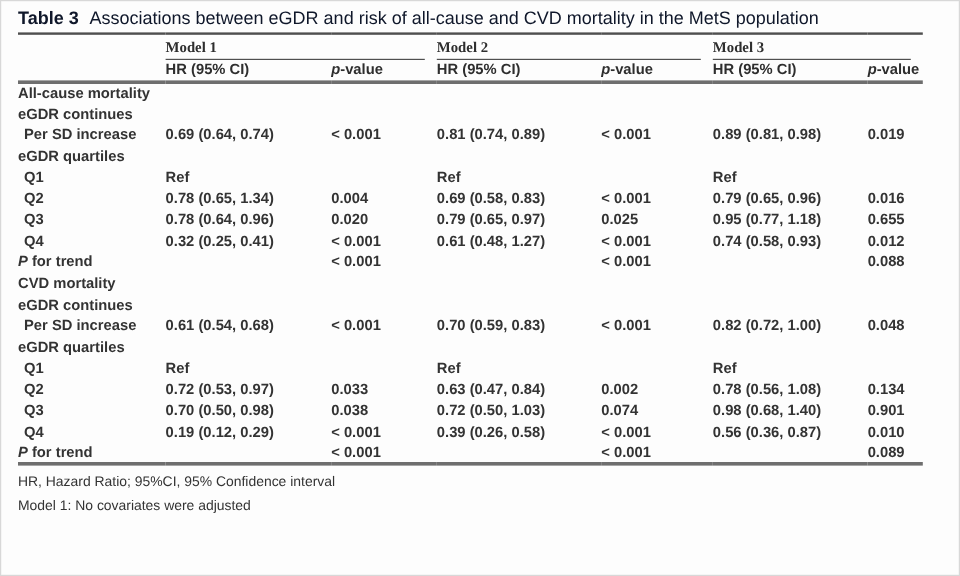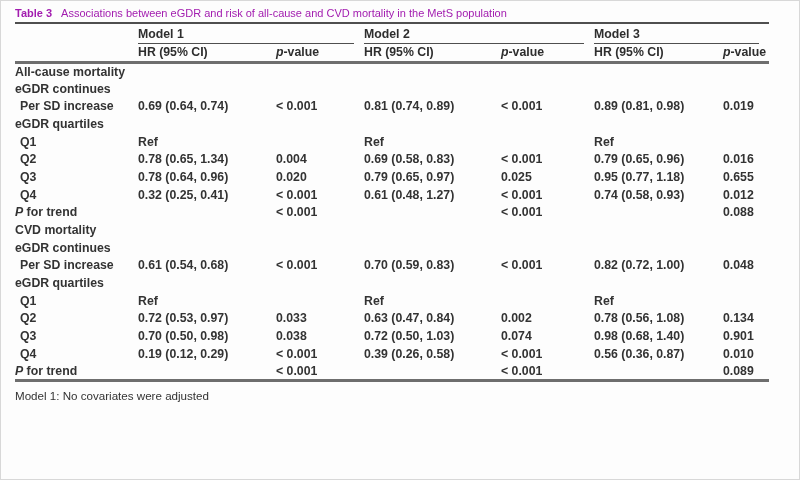--- a/index.html
+++ b/index.html
@@ -10,45 +10,45 @@
   }
   .page {
     width: 800px; height: 480px;
     background: #fdfdfd;
     border: 1px solid #d8d8d8;
     padding: 6px 0 0 14px;
     overflow: hidden;
     color: #333;
   }
   .title-row {
-    font-size: 11px;
+    font-size: 15px;
     margin-bottom: 3px;
     white-space: nowrap;
-    color: #a21caf;
+    color: #0f172a;
   }
   .title-row .tlabel { font-weight: bold; margin-right: 9px; }
   table.main {
     border-collapse: collapse;
     table-layout: fixed;
     width: 754px;
     border-top: 2px solid #4f4f4f;
     border-bottom: 3px solid #6e6e6e;
   }
   thead { border-bottom: 3px solid #6e6e6e; }
   th, td {
     text-align: left;
     font-size: 12.3px;
     white-space: nowrap;
     overflow: visible;
     padding: 0;
     vertical-align: middle;
     color: #333;
   }
   th { font-weight: bold; color: #2e2e2e; }
-  tr.model-row { height: 16px; }
+  tr.model-row { height: 16px; font-family: Liberation Serif, serif; }
   tr.colhead-row { height: 18px; }
   .model-th .rule {
     border-bottom: 1.5px solid #4f4f4f;
     margin-right: 10px;
     padding: 3px 0 2px 0;
   }
   tbody tr { height: 17.7px; font-weight: bold; }
   td.lbl { padding-left: 0; }
   td.lbl.ind { padding-left: 5px; margin-left: 36px; }
   i { font-style: italic; }
@@ -261,16 +261,17 @@
           <td>&lt; 0.001</td>
           <td></td>
           <td>&lt; 0.001</td>
           <td></td>
           <td>0.089</td>
         </tr>
       </tbody>
   </table>
 
   <div class="footnotes">
+    <div class="footnote">HR, Hazard Ratio; 95%CI, 95% Confidence interval</div>
     <div class="footnote">Model 1: No covariates were adjusted</div>
   </div>
 
 </div>
 
 </body></html>

